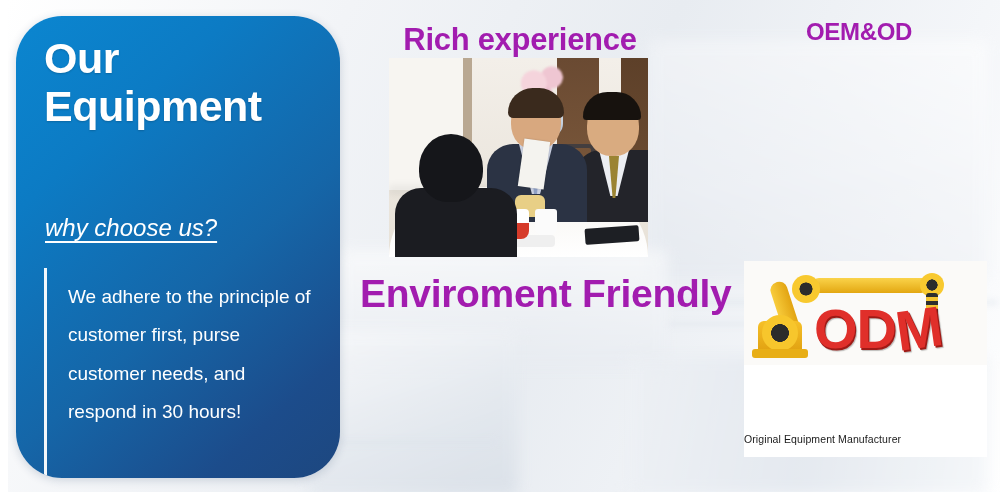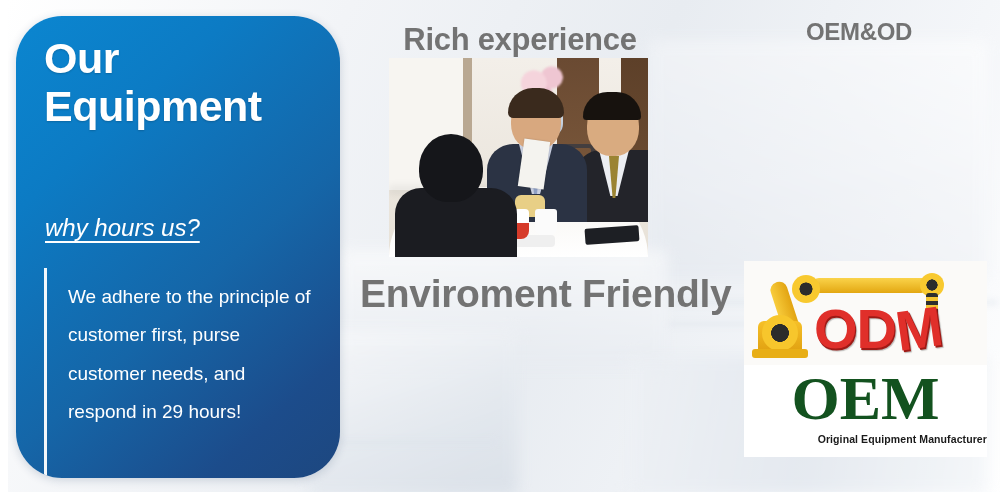--- a/index.html
+++ b/index.html
@@ -55,21 +55,21 @@
     background:#ffffff;opacity:.95;
   }
   #card-body{
     position:absolute;left:52px;top:262px;width:248px;
     color:#ffffff;font-size:19px;line-height:2.02;
   }
 
   
   .cell{position:absolute;}
   .cell-head{
-    text-align:center;font-weight:bold;color:#737373;
+    text-align:center;font-weight:bold;color:#a21caf;
     letter-spacing:-.3px;white-space:nowrap;
   }
   .photo{position:relative;overflow:hidden;background:#e9ecef;}
 
   
   #h-rich{left:352px;top:22px;width:320px;font-size:31px;}
   #h-oem {left:706px;top:18px;width:290px;font-size:24px;}
   #h-env {left:352px;top:272px;width:340px;font-size:39px;}
   #h-svc {left:716px;top:272px;width:280px;font-size:31px;}
 
@@ -138,22 +138,22 @@
   .arm-joint3{position:absolute;left:176px;top:12px;width:24px;height:24px;border-radius:50%;
     background:radial-gradient(circle at 50% 50%,#2c2c2c 0 32%,#f8c92f 34% 72%,#d89d0d 74% 100%);}
   .arm-wrist{position:absolute;left:182px;top:32px;width:12px;height:26px;border-radius:3px;
     background:repeating-linear-gradient(180deg,#2e2e2e 0 4px,#f3c431 4px 8px);}
   .odm-word{position:absolute;left:70px;top:40px;width:175px;
     font-size:56px;font-weight:bold;color:#e02f2a;line-height:1;letter-spacing:-1px;
     text-shadow:1px 2px 0 #9e1a16, 2px 3px 1px rgba(0,0,0,.25);}
   .odm-word .m{display:inline-block;transform:rotate(-8deg);}
   .oem-word{position:absolute;left:0;top:106px;width:243px;text-align:center;
     font-family:"Liberation Serif", serif;font-weight:bold;font-size:62px;color:#13521f;line-height:1;}
-  .oem-cap{position:absolute;left:0;top:172px;width:243px;text-align:right;
-    font-size:10.5px;font-weight:bold;color:#1a1a1a;letter-spacing:.1px;}
+  .oem-cap{position:absolute;left:0;top:172px;width:243px;text-align:left;
+    font-size:10.5px;font-weight:normal;color:#1a1a1a;letter-spacing:.1px;}
 
   .clip{position:absolute;inset:0;overflow:hidden;}
 </style>
 </head>
 <body>
 
 <div id="banner">
 
   <div class="bg-wash">
     <div class="bg-blob bg-b4"></div>
@@ -163,23 +163,23 @@
     <div class="bg-line" style="left:660px;top:300px;width:330px;height:5px;"></div>
     <div class="bg-line" style="left:660px;top:322px;width:300px;height:4px;"></div>
     <div class="bg-line" style="left:330px;top:440px;width:160px;height:5px;"></div>
   </div>
 
   <div id="blue-card">
     <div id="card-title">
       <span class="l1">Our</span>
       <span class="l2">Equipment</span>
     </div>
-    <div id="card-sub">why hours us?</div>
+    <div id="card-sub">why choose us?</div>
     <div id="card-rule"></div>
-    <div id="card-body">We adhere to the principle of customer first, purse customer needs, and respond in 29 hours!</div>
+    <div id="card-body">We adhere to the principle of customer first, purse customer needs, and respond in 30 hours!</div>
   </div>
 
   <div class="cell cell-head" id="h-rich">Rich experience</div>
   <div class="cell cell-head" id="h-oem">OEM&amp;OD</div>
   <div class="cell cell-head" id="h-env">Enviroment Friendly</div>
   <div class="cell cell-head" id="h-svc">Good Service</div>
 
   <div class="cell photo" id="p-meeting">
     <div class="clip">
       <div class="mt-wall"></div>
@@ -225,18 +225,17 @@
       <div class="odm-bot"></div>
       <div class="arm-link2"></div>
       <div class="arm-link1"></div>
       <div class="arm-joint3"></div>
       <div class="arm-wrist"></div>
       <div class="arm-joint2"></div>
       <div class="arm-base"></div>
       <div class="arm-joint1"></div>
       <div class="arm-base2"></div>
       <div class="odm-word">OD<span class="m">M</span></div>
-      <div class="oem-word">OEM</div>
       <div class="oem-cap">Original Equipment Manufacturer</div>
     </div>
   </div>
 
 </div>
 
 </body></html>

